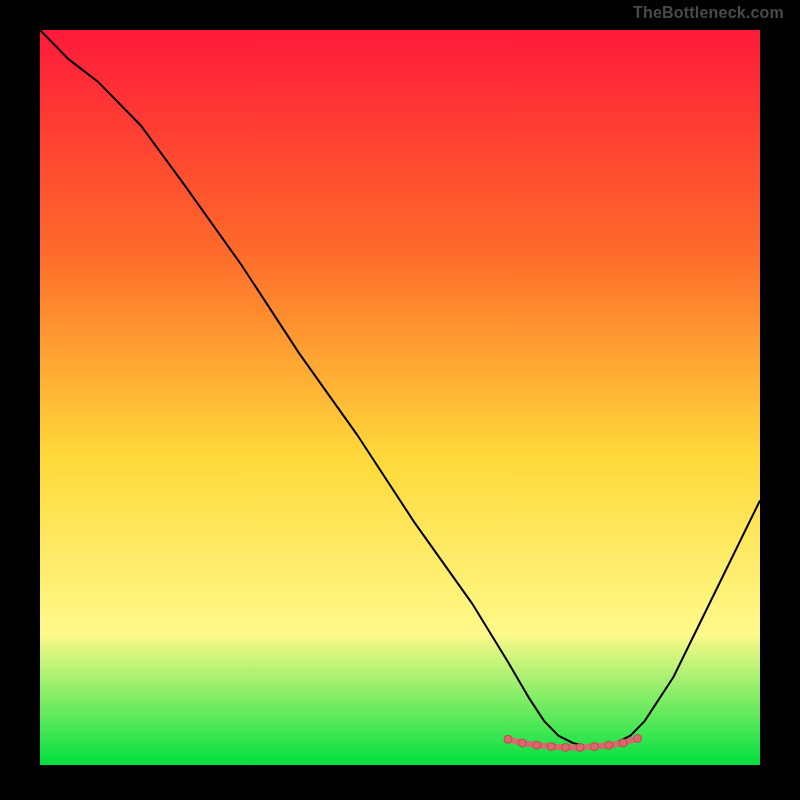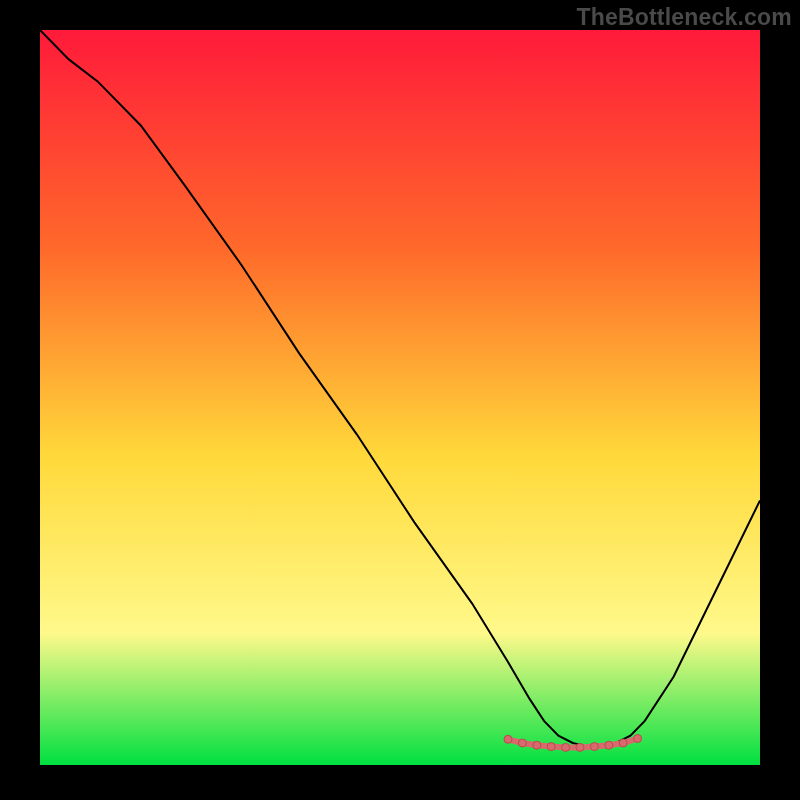--- a/index.html
+++ b/index.html
@@ -13,23 +13,23 @@
   }
   .frame {
     position: relative;
     width: 800px;
     height: 800px;
     background: #000;
   }
   .watermark {
     position: absolute;
     top: 4px;
-    right: 8px;
+    right: 16px;
     color: #4a4a4a;
-    font-size: 23px;
+    font-size: 16px;
     font-weight: 600;
     letter-spacing: 0.2px;
     z-index: 10;
   }
   .plot-wrap {
     position: absolute;
     left: 40px;
     top: 30px;
     width: 720px;
     height: 735px;

